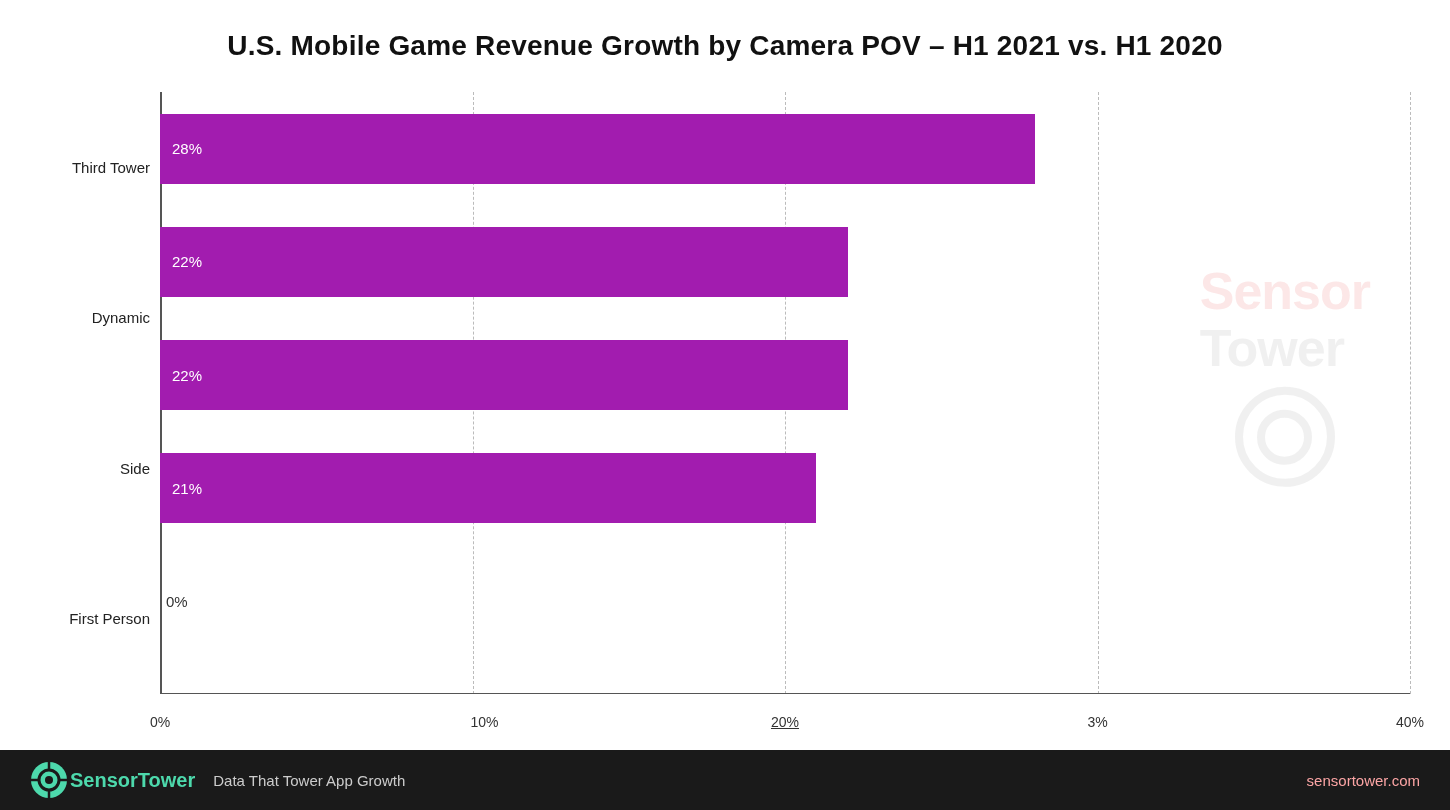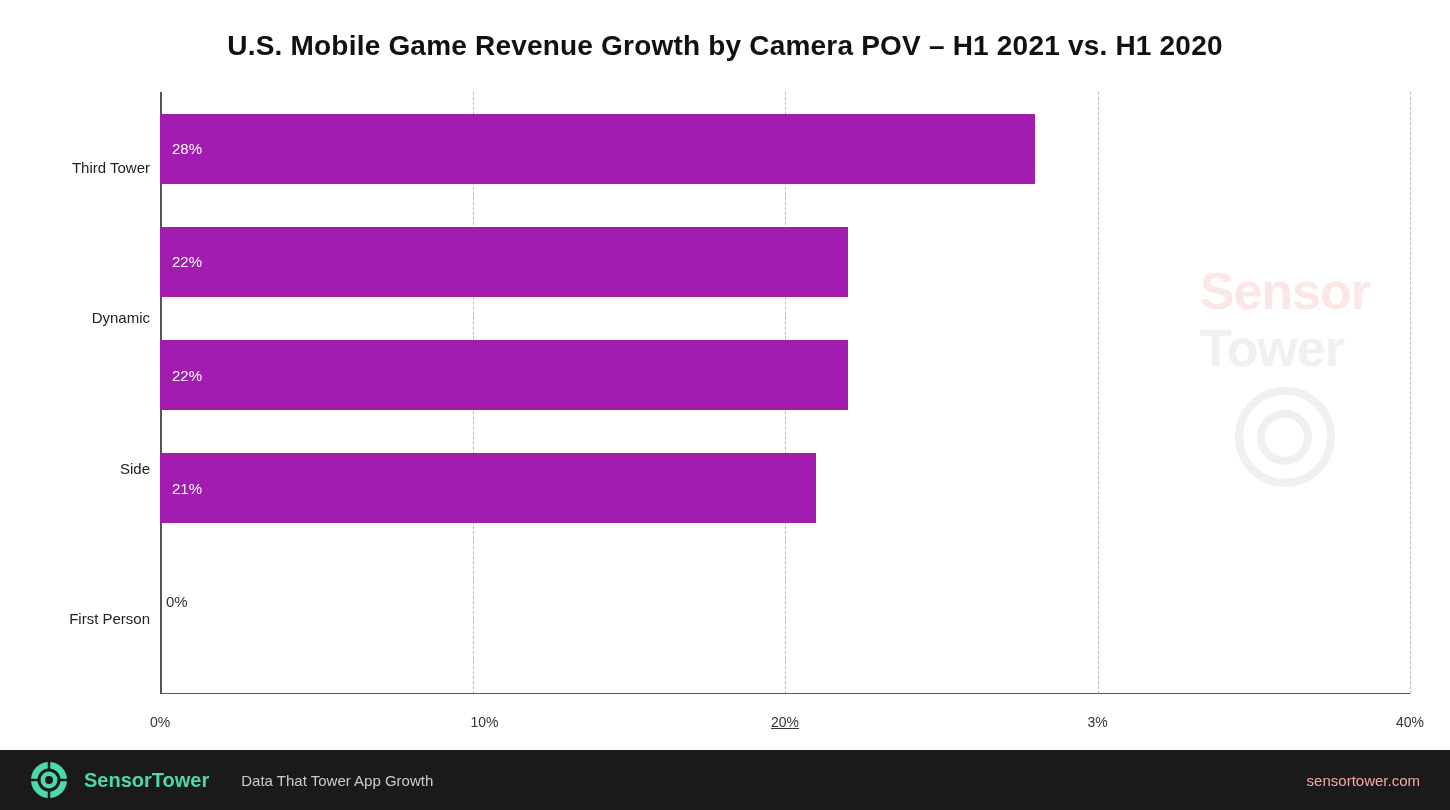--- a/index.html
+++ b/index.html
@@ -187,21 +187,21 @@
       height: 60px;
       display: flex;
       align-items: center;
       padding: 0 30px;
       justify-content: space-between;
     }
 
     .footer-left {
       display: flex;
       align-items: center;
-      gap: 16px;
+      gap: 2px;
     }
 
     .footer-logo-icon {
       width: 38px;
       height: 38px;
     }
 
     .footer-brand {
       font-size: 20px;
       font-weight: bold;

